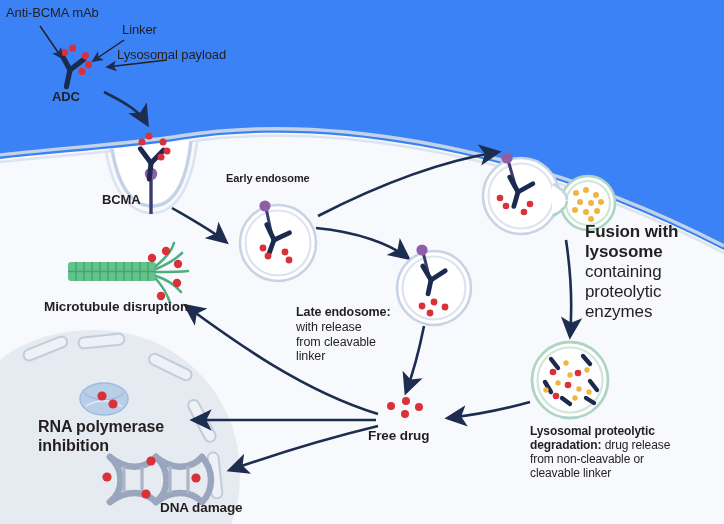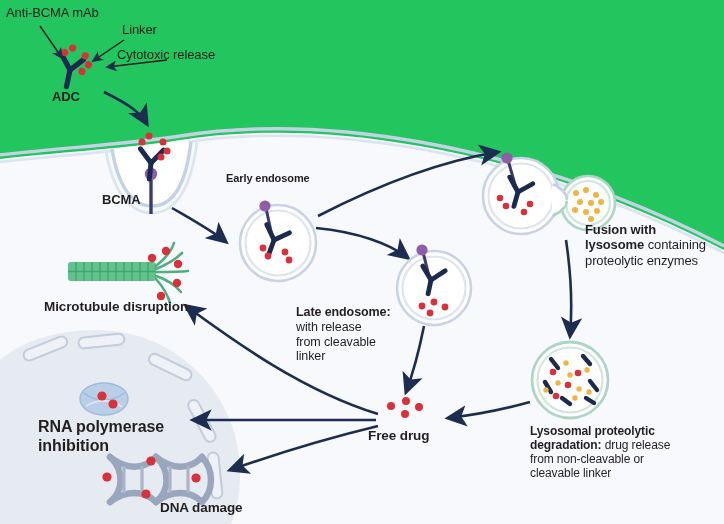--- a/index.html
+++ b/index.html
@@ -1,18 +1,18 @@
 <!DOCTYPE html>
 <html><head>
 <meta charset="utf-8">
 <style>
   html,body{margin:0;padding:0;background:#ffffff;}
   #stage{
     position:relative;width:724px;height:524px;overflow:hidden;
-    background:#22c55e;
+    background:#3b82f6;
     font-family:"Liberation Sans", sans-serif;
   }
   #art{position:absolute;left:0;top:0;width:724px;height:524px;}
   .lbl{
     position:absolute;
     color:#231f20;
     font-family:"Liberation Sans", sans-serif;
     line-height:1.18;
     white-space:pre-line;
     letter-spacing:-0.1px;
@@ -298,29 +298,29 @@
         <circle cx="146" cy="494" r="4.6"></circle>
         <circle cx="196" cy="478" r="4.6"></circle>
       </g>
     </g>
   </svg>
 
   <div class="lbl r" style="left:6px;top:5px;font-size:13px;">Anti-BCMA mAb</div>
 
   <div class="lbl r" style="left:122px;top:22px;font-size:13px;">Linker</div>
 
-  <div class="lbl r" style="left:117px;top:47px;font-size:13px;">Cytotoxic release</div>
+  <div class="lbl r" style="left:117px;top:47px;font-size:13px;">Lysosomal payload</div>
 
   <div class="lbl b" style="left:52px;top:89px;font-size:13px;">ADC</div>
 
   <div class="lbl b" style="left:102px;top:192px;font-size:13px;">BCMA</div>
 
   <div class="lbl b" style="left:226px;top:172px;font-size:11px;">Early endosome</div>
 
-  <div class="lbl mix" style="left:585px;top:222px;font-size:13px;width:140px;"><span class="hd">Fusion with
+  <div class="lbl mix" style="left:585px;top:222px;font-size:17px;width:140px;"><span class="hd">Fusion with
 lysosome</span><span class="r"> containing
 proteolytic enzymes</span></div>
 
   <div class="lbl mix" style="left:296px;top:305px;font-size:12.5px;width:115px;"><span class="hd">Late endosome:</span><br><span class="r">with release
 from cleavable
 linker</span></div>
 
   <div class="lbl mix" style="left:530px;top:424px;font-size:12px;width:160px;"><span class="hd">Lysosomal proteolytic
 degradation:</span><span class="r"> drug release
 from non-cleavable or

